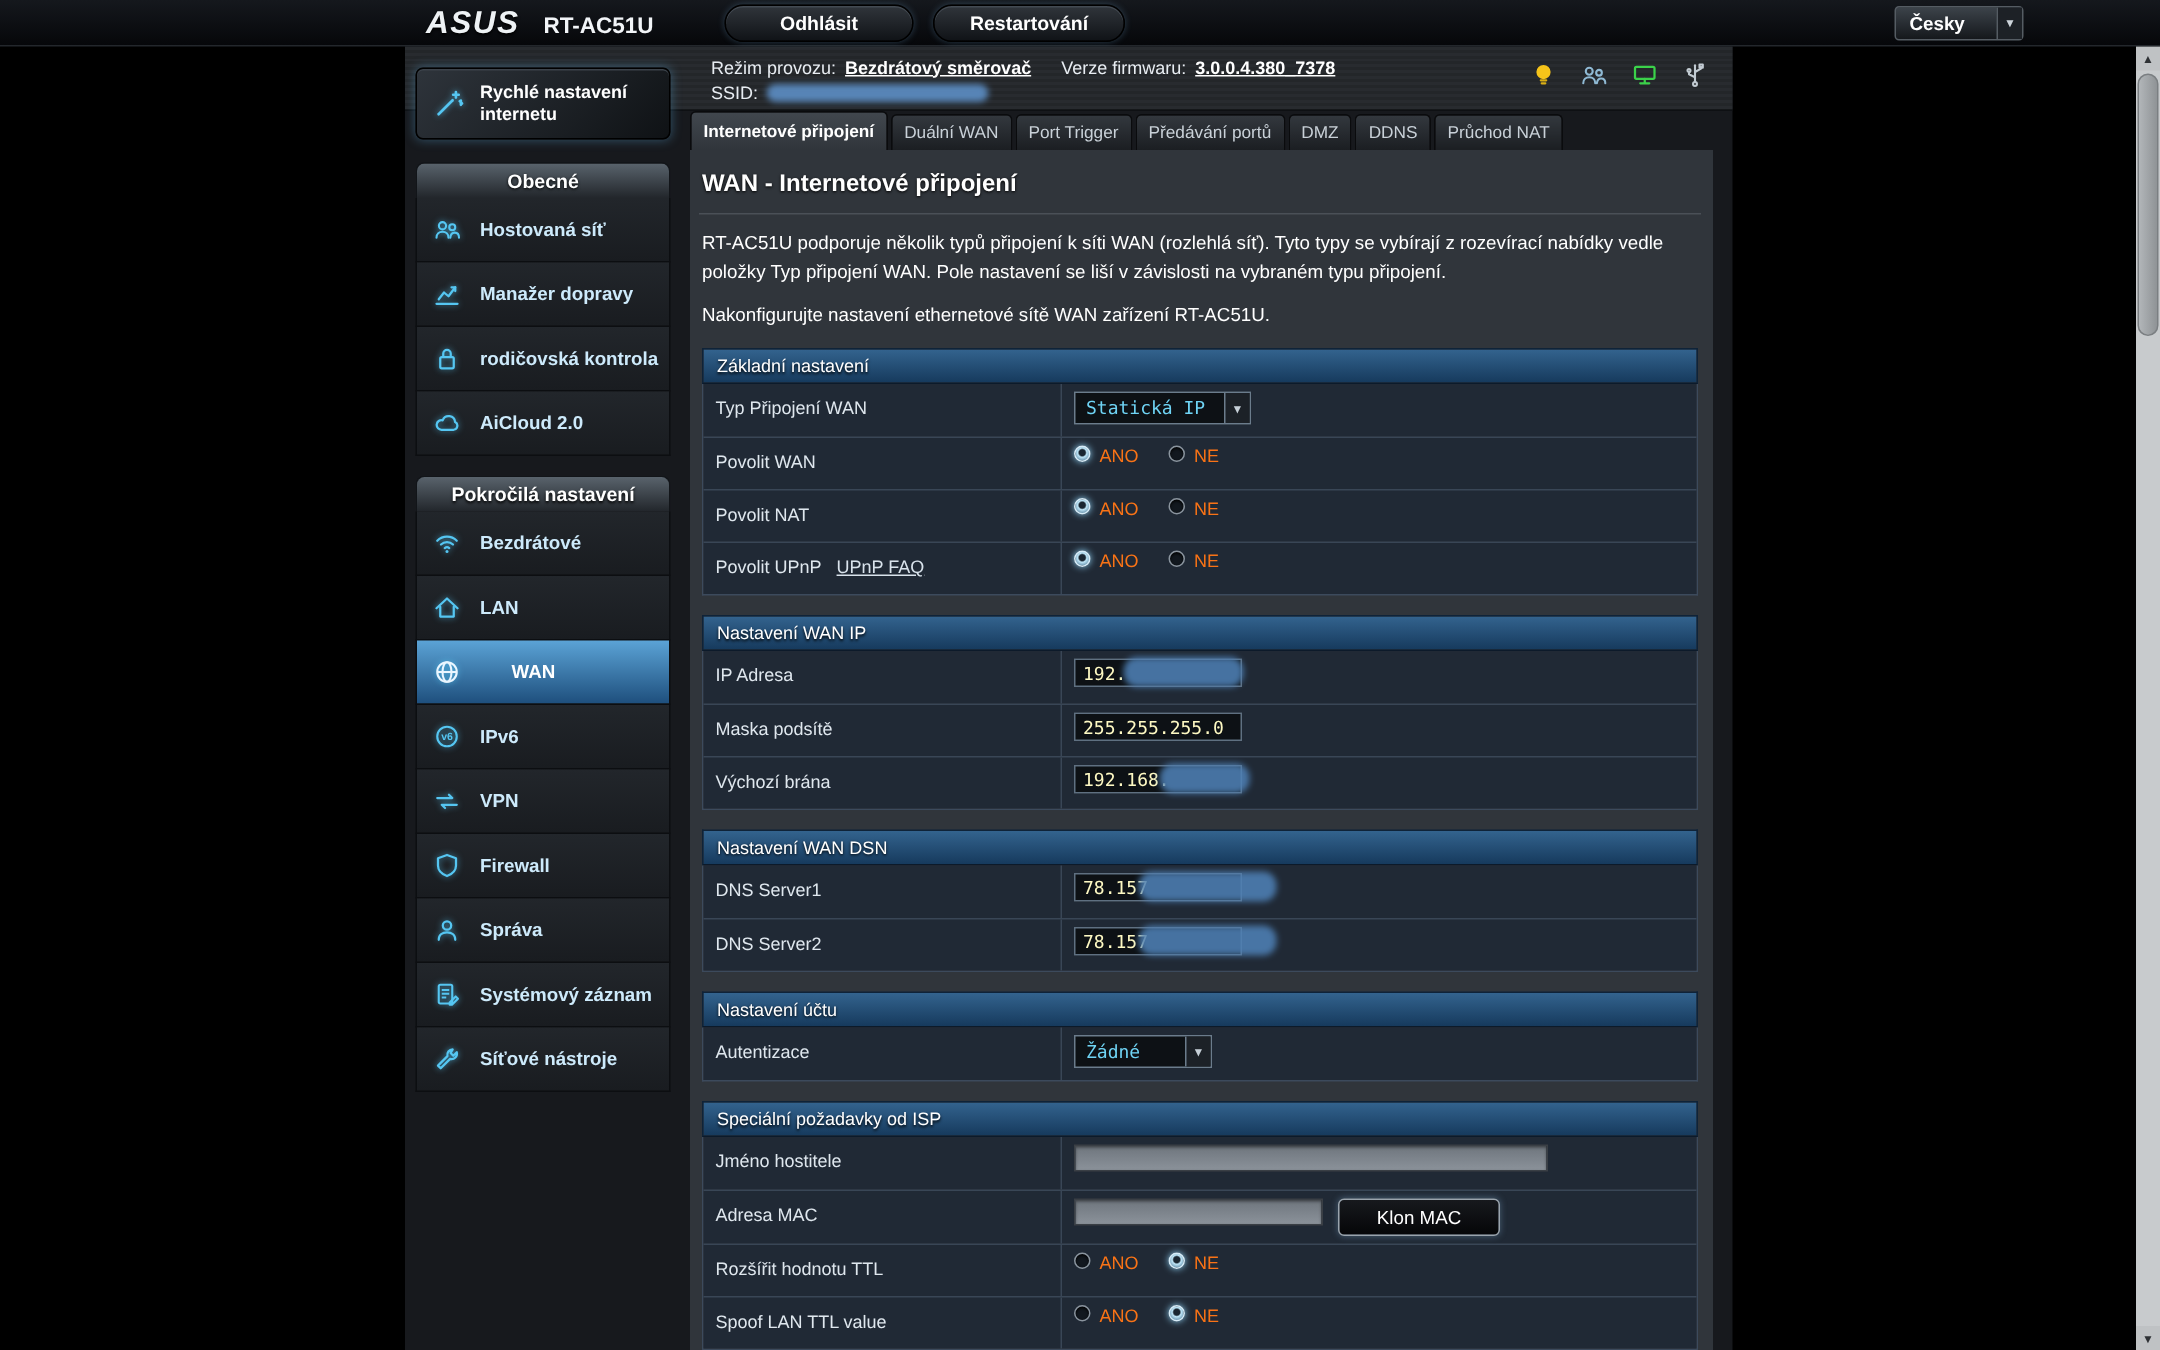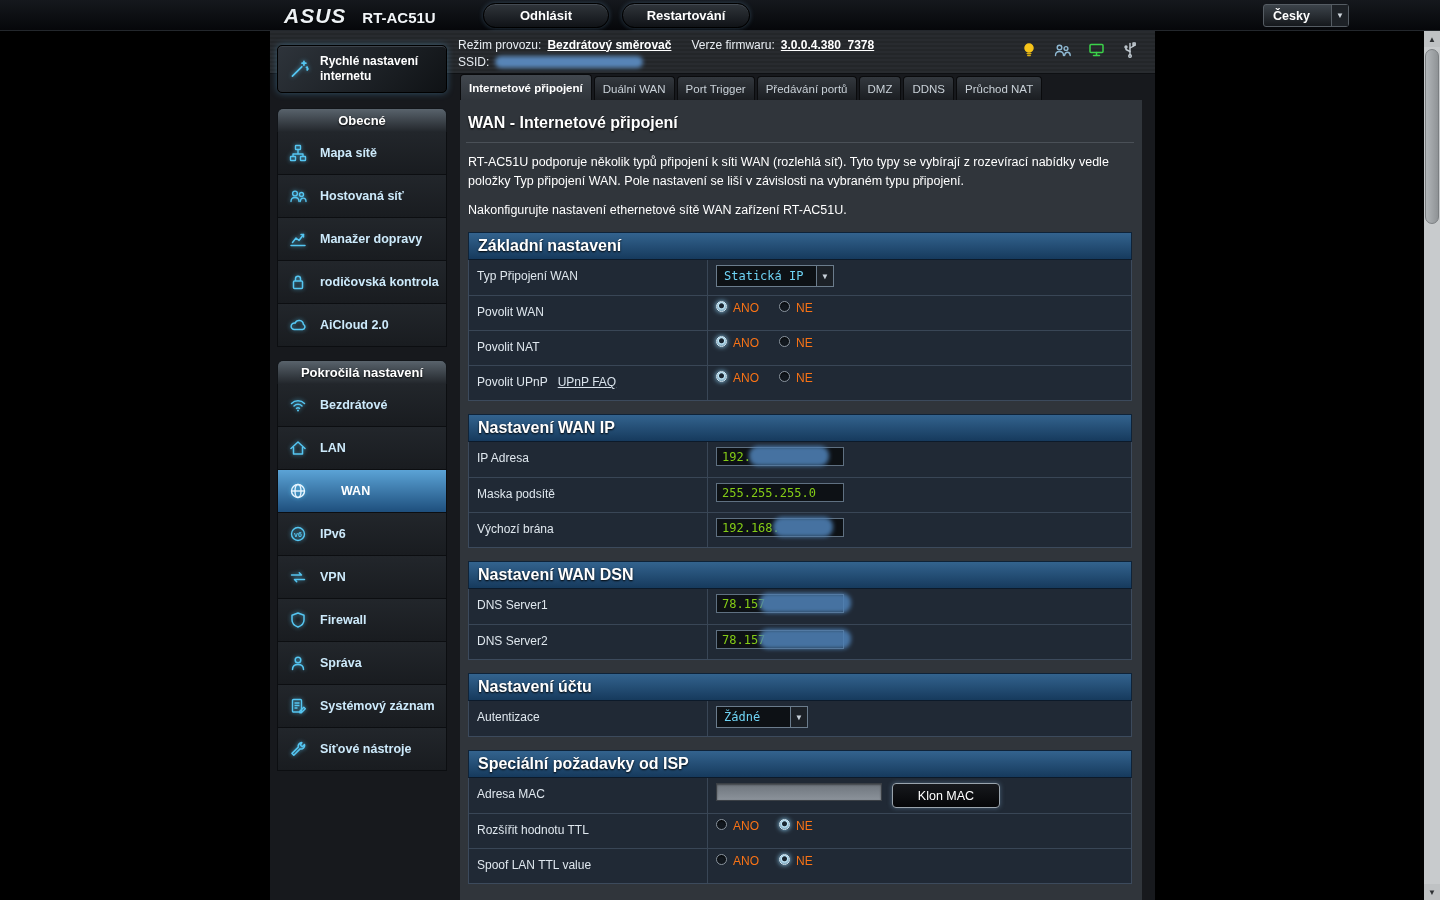--- a/index.html
+++ b/index.html
@@ -38,21 +38,21 @@
 
   
   .appbg { position:absolute; left:270px; top:31px; width:885px; height:869px; background:#17191d; z-index:1; }
 
   
   .infobar {
     position:absolute; left:270px; top:31px; width:885px; height:43px; z-index:2;
     background:repeating-linear-gradient(0deg,#282b2f 0 2px,#232629 2px 4px);
     border-bottom:1px solid #0e1013;
   }
-  .info-inner { position:absolute; left:188px; top:5px; font-size:12px; color:#e8edf2; }
+  .info-inner { position:absolute; left:204px; top:5px; font-size:12px; color:#e8edf2; }
   .info-line { height:17px; display:flex; align-items:center; gap:6px; white-space:nowrap; }
   .info-link { color:#fff; font-weight:bold; text-decoration:underline; cursor:pointer; }
   .ssid-blur { width:148px; height:12px; border-radius:6px; background:#5d8fc6; opacity:.9; filter:blur(2px); }
   .info-icons { position:absolute; right:16px; top:10px; display:flex; gap:15px; align-items:center; }
   .info-icons svg { display:block; }
 
   
   .tabsrow { position:absolute; left:270px; top:74px; width:885px; height:26px; z-index:2; padding-left:190px; display:flex; gap:2px; align-items:flex-end; }
   .tab {
     height:24px; padding:0 8px; display:flex; align-items:center; cursor:pointer;
@@ -67,21 +67,21 @@
     background:#30353b; padding:12px 8px 0 6px; overflow:hidden;
   }
   .page-title { font-size:16px; font-weight:bold; color:#fff; padding:2px 2px 10px 2px; border-bottom:1px solid #4a5057; margin-bottom:10px; text-shadow:0 1px 2px #000; }
   .intro { font-size:12.5px; color:#ffffff; line-height:1.5; margin:0 2px 10px 2px; }
   .intro.second { margin-bottom:13px; }
 
   .sec { margin:0 2px 13px 2px; }
   .sec-h {
     background:linear-gradient(180deg,#33638e,#163a5d);
     border:1px solid #0f2338; border-bottom:1px solid #0c1a2a;
-    color:#fff; font-weight:bold; font-size:16px; padding:4px 9px; text-shadow:0 1px 2px #000;
+    color:#fff; font-weight:normal; font-size:12px; padding:4px 9px; text-shadow:0 1px 2px #000;
   }
   .sec-t { border:1px solid #3c4a5c; border-top:none; }
   .row { display:flex; background:#202935; min-height:35px; align-items:stretch; }
   .row + .row { border-top:1px solid #394656; }
   .lbl { width:238px; padding:9px 8px 6px 8px; font-size:12px; color:#dfe7ee; display:flex; align-items:flex-start; gap:10px; }
   .lbl .faq { color:#d9e3ec; text-decoration:underline; cursor:pointer; }
   .val { flex:1; border-left:1px solid #394656; padding:5px 8px; display:flex; align-items:flex-start; gap:6px; position:relative; }
 
   
   .radio { width:11px; height:11px; border-radius:50%; background:#12181f; border:1px solid #8a949e;
@@ -91,21 +91,21 @@
   .rlbl { font-size:12px; color:#f97316; margin-right:14px; }
 
   .sel { height:22px; background:#0d1115; border:1px solid #6b7c8c; color:#6fd4f5;
     font-family:"DejaVu Sans Mono", monospace; font-size:12px; display:flex; align-items:center; cursor:pointer; }
   .sel .stxt { padding-left:7px; flex:1; white-space:nowrap; }
   .sel .sarr { width:17px; height:100%; margin-left:auto; background:#1c2127; border-left:1px solid #6b7c8c;
     color:#c7d0d8; font-size:8px; display:flex; align-items:center; justify-content:center; }
   .sel.w-type { width:118px; }
   .sel.w-auth { width:92px; }
 
-  .inp { height:19px; width:128px; background:#0d1115; border:1px solid #5f7081; color:#84cc16;
+  .inp { height:19px; width:112px; background:#0d1115; border:1px solid #5f7081; color:#fef9c3;
     font-family:"DejaVu Sans Mono", monospace; font-size:12px; padding:0 5px;
     display:flex; align-items:center; position:relative; cursor:text; }
   .redact { position:absolute; top:-2px; height:20px; border-radius:9px; background:#4e80b5; opacity:.88; filter:blur(2px); }
   .rd-ip   { left:32px; width:80px; }
   .rd-gw   { left:56px; width:60px; }
   .rd-dns  { left:42px; width:92px; }
 
   .inp-empty { height:18px; background:linear-gradient(180deg,#6e757d,#8b929a); border:1px solid #3a3f45;
     box-shadow:inset 0 1px 2px rgba(0,0,0,.45); font-family:"DejaVu Sans Mono", monospace; font-size:12px;
     color:#10161c; padding:0 5px; outline:none; }
@@ -232,31 +232,20 @@
         <path d="M4 16.5 12.5 8"></path>
           <path d="M14.5 3v3.4M12.8 4.7h3.4"></path>
           <path d="M16.8 8.6l1.4 1.4M17.5 8.2v2.6"></path>
       </svg>
     </span>
     <span class="qtxt">Rychlé nastavení internetu</span>
   </div>
 
   <div class="side-h">Obecné</div>
 
-  <div class="side-item">
-    <span class="sic">
-      <svg width="20" height="20" viewBox="0 0 20 20" fill="none" stroke="#55c6f2" stroke-width="1.4" stroke-linejoin="round">
-        <rect x="7.5" y="2.5" width="5" height="4" rx=".5"></rect>
-          <rect x="2.5" y="13.5" width="5" height="4" rx=".5"></rect>
-        <rect x="12.5" y="13.5" width="5" height="4" rx=".5"></rect>
-          <path d="M10 6.5V10M5 13.5v-2.5h10v2.5M10 10v1"></path>
-      </svg>
-    </span>
-    <span>Mapa sítě</span>
-  </div>
 
   <div class="side-item">
     <span class="sic">
       <svg width="20" height="20" viewBox="0 0 20 20" fill="none" stroke="#55c6f2" stroke-width="1.4" stroke-linecap="round" stroke-linejoin="round">
         <circle cx="7" cy="7.5" r="2.4"></circle>
           <path d="M3 15.5c0-2.6 1.8-4 4-4s4 1.4 4 4"></path>
         <circle cx="13.5" cy="8.5" r="2"></circle>
           <path d="M12.2 15.5c.2-2.2 1.5-3.4 2.9-3.4 1.8 0 2.9 1.4 2.9 3.4"></path>
       </svg>
     </span>
@@ -506,20 +495,26 @@
           </div>
         </div>
       </div>
     </div>
   </div>
 
   <div class="sec">
     <div class="sec-h">Speciální požadavky od ISP</div>
     <div class="sec-t">
       <div class="row">
+        <div class="lbl">Jméno hostitele</div>
+        <div class="val">
+          <input class="inp-empty w-host" value="" style="">
+        </div>
+      </div>
+      <div class="row">
         <div class="lbl">Adresa MAC</div>
         <div class="val">
           <input class="inp-empty w-mac" value="" style="">
           <div class="btn-clone">Klon MAC</div>
         </div>
       </div>
       <div class="row">
         <div class="lbl">Rozšířit hodnotu TTL</div>
         <div class="val">
           <span class="radio"></span>

